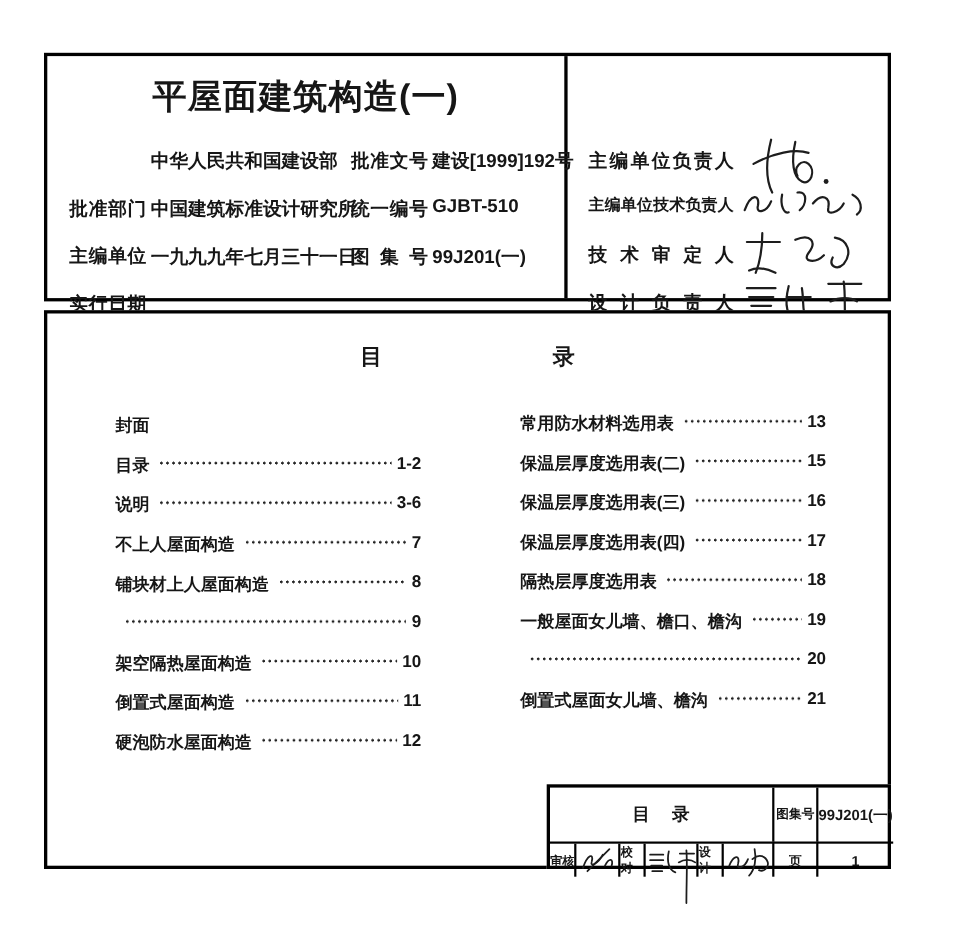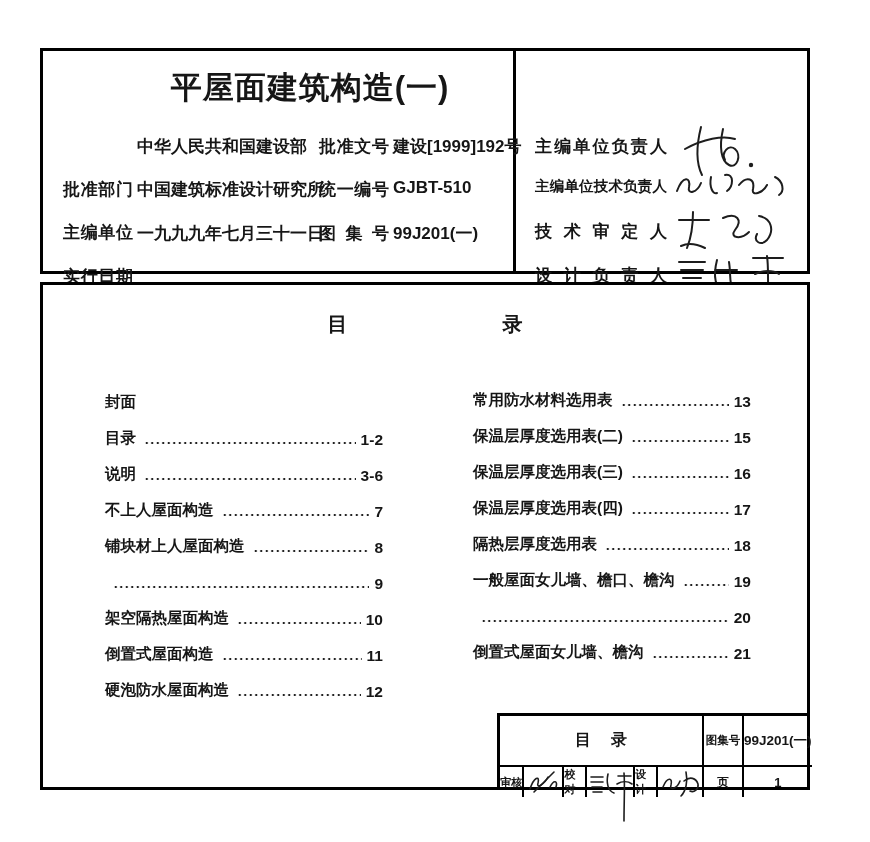--- a/index.html
+++ b/index.html
@@ -6,21 +6,21 @@
   body{
     width:870px;height:842px;position:relative;background:#ffffff;
     font-family:"Liberation Sans","DejaVu Sans",sans-serif;color:#161616;
     overflow:hidden;
   }
   .box{position:absolute;border:3px solid #000;box-sizing:border-box;background:#fff;}
   
   #top-box{left:40px;top:48px;width:770px;height:226px;}
   #top-divider{position:absolute;left:470px;top:0;bottom:0;width:3px;background:#000;}
   .doc-title{position:absolute;left:0;top:16px;width:470px;text-align:center;
-    font-size:31px;font-weight:bold;letter-spacing:1px;margin-left:32px;}
+    font-size:31px;font-weight:bold;letter-spacing:1px;}
   .info-row{position:absolute;left:0;width:470px;height:22px;font-size:17px;}
   .info-row .lab{position:absolute;left:20px;width:70px;display:inline-block;
     text-align:justify;text-align-last:justify;font-weight:600;margin-top:43px;}
   .info-row .val{position:absolute;left:94px;font-weight:700;white-space:nowrap;}
   .info-row .lab2{position:absolute;left:276px;width:70px;display:inline-block;
     text-align:justify;text-align-last:justify;font-weight:600;}
   .info-row .val2{position:absolute;left:350px;font-weight:700;white-space:nowrap;}
   .sig-row{position:absolute;left:492px;width:272px;height:30px;margin-top:48px;}
   .sig-row .slab{display:inline-block;width:132px;font-size:17px;font-weight:600;
     text-align:justify;text-align-last:justify;vertical-align:middle;}
@@ -28,21 +28,21 @@
   .sig-row svg{position:absolute;left:136px;top:-16px;overflow:visible;}
   .scribble{stroke:#1d1d1d;stroke-width:2;fill:none;stroke-linecap:round;stroke-linejoin:round;}
   
   #main-box{left:40px;top:282px;width:770px;height:508px;}
   .toc-heading{position:absolute;left:0;top:26px;width:764px;text-align:center;
     font-size:20px;font-weight:bold;}
   .spread-toc{letter-spacing:155px;padding-left:155px;}
   .toc-col{position:absolute;top:92px;width:278px;}
   #toc-left{left:62px;}
   #toc-right{left:430px;top:90px;}
-  .toc-row{display:flex;align-items:flex-end;height:36px;font-size:15.5px;font-weight:600;}
+  .toc-row{display:flex;align-items:flex-start;height:36px;font-size:15.5px;font-weight:600;}
   .toc-title{white-space:nowrap;}
   .leader{flex:1 1 auto;height:12px;margin:2px 5px 0 8px;
     background-image:radial-gradient(circle,#222 1.15px,transparent 1.5px);
     background-size:5.5px 12px;background-repeat:repeat-x;background-position:0 center;}
   .leader.hidden{visibility:hidden;}
   .toc-page{font-weight:700;white-space:nowrap;}
   
   #tblock{left:497px;top:713px;width:313px;height:77px;display:grid;
     grid-template-columns:202px 40px auto;grid-template-rows:49px auto;overflow:visible;}
   #tblock>div{display:flex;align-items:center;justify-content:center;box-sizing:border-box;}

